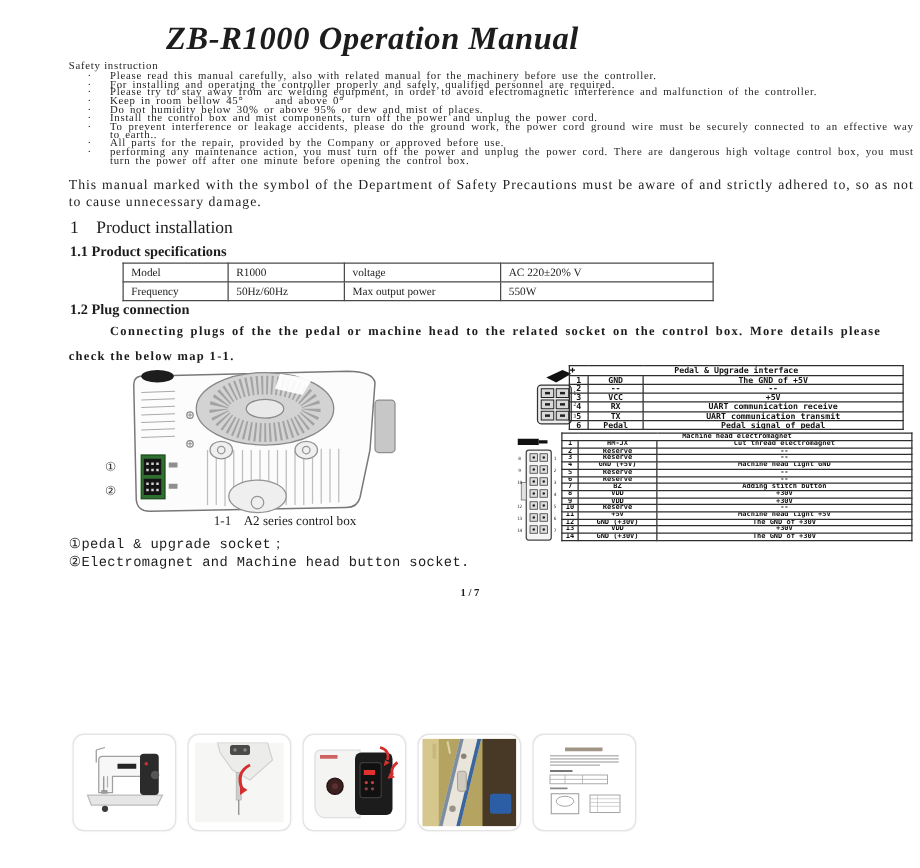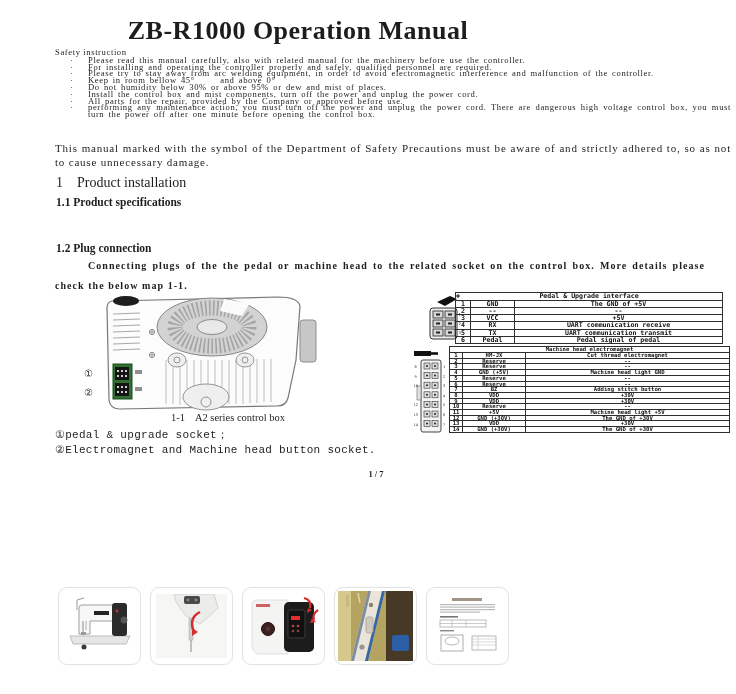--- a/index.html
+++ b/index.html
@@ -1,20 +1,20 @@
 <!DOCTYPE html>
 <html><head>
 <meta charset="utf-8">
 <style>
   html,body{margin:0;padding:0;background:#ffffff;}
   body{width:736px;height:694px;font-family:"Liberation Serif",serif;color:#1d1d1d;}
   .stage{position:relative;width:736px;height:694px;background:#fff;overflow:hidden;}
   .abs{position:absolute;}
 
-  .title{top:16px;left:0;width:596px;text-align:center;font-size:26px;font-weight:bold;letter-spacing:.5px;}
+  .title{top:16px;left:0;width:596px;text-align:center;font-size:26px;font-weight:bold;letter-spacing:.5px;font-style:italic;}
 
   .safety{top:49px;left:55px;width:676px;font-size:8.6px;line-height:6.8px;letter-spacing:.6px;}
   .safety .shead{margin:0 0 1px 0;}
   ul.bullets{margin:0;padding:0;list-style:none;}
   ul.bullets li{position:relative;padding-left:33px;text-align:justify;white-space:pre-wrap;word-spacing:1.5px;}
   ul.bullets li::before{content:"\00B7";position:absolute;left:15px;}
 
   .note{top:142px;left:55px;width:676px;font-size:11px;line-height:13.5px;letter-spacing:.8px;text-align:justify;}
 
   .h1{top:175px;left:56px;font-size:14px;font-weight:normal;white-space:pre;}
@@ -65,32 +65,57 @@
         <li>For installing and operating the controller properly and safely, qualified personnel are required.</li>
 
         <li>Please try to stay away from arc welding equipment, in order to avoid electromagnetic interference and malfunction of the controller.</li>
 
         <li>Keep in room bellow 45°      and above 0°</li>
 
         <li>Do not humidity below 30% or above 95% or dew and mist of places.</li>
 
         <li>Install the control box and mist components, turn off the power and unplug the power cord.</li>
 
+        <li>To prevent interference or leakage accidents, please do the ground work, the power cord ground wire must be securely connected to an effective way to earth..</li>
 
         <li>All parts for the repair, provided by the Company or approved before use.</li>
 
         <li>performing any maintenance action, you must turn off the power and unplug the power cord. There are dangerous high voltage control box, you must turn the power off after one minute before opening the control box.</li>
       </ul>
   </div>
 
   <div class="abs note">This manual marked with the symbol of the Department of Safety Precautions must be aware of and strictly adhered to, so as not to cause unnecessary damage.</div>
 
   <div class="abs h1">1    Product installation</div>
   <div class="abs h2 h2-a">1.1 Product specifications</div>
 
+  <table class="abs spec">
+    <colgroup>
+        <col style="width:84px">
+        <col style="width:93px">
+        <col style="width:125px">
+        <col style="width:170px">
+      </colgroup>
+    <tbody>
+
+        <tr>
+          <td>Model</td>
+          <td>R1000</td>
+          <td>voltage</td>
+          <td>AC 220±20% V</td>
+        </tr>
+
+        <tr>
+          <td>Frequency</td>
+          <td>50Hz/60Hz</td>
+          <td>Max output power</td>
+          <td>550W</td>
+        </tr>
+      </tbody>
+  </table>
 
   <div class="abs h2 h2-b">1.2 Plug connection</div>
   <div class="abs plugpara">Connecting plugs of the the pedal or machine head to the related socket on the control box. More details please check the below map 1-1.</div>
 
   <svg class="abs" style="top:292px;left:82px;" width="240" height="122" viewBox="0 0 240 122">
 
     <path d="M 30 9 L 196 5 Q 216 5 218 14 L 214 68 L 206 106 Q 204 114 195 114 L 38 117 Q 28 117 27 108 L 25 16 Q 25 10 30 9 Z" fill="#fcfcfc" stroke="#787878" stroke-width="1.2"></path>
 
     <rect x="218" y="28" width="16" height="42" rx="3" fill="#c7c7c7" stroke="#8d8d8d"></rect>
 

